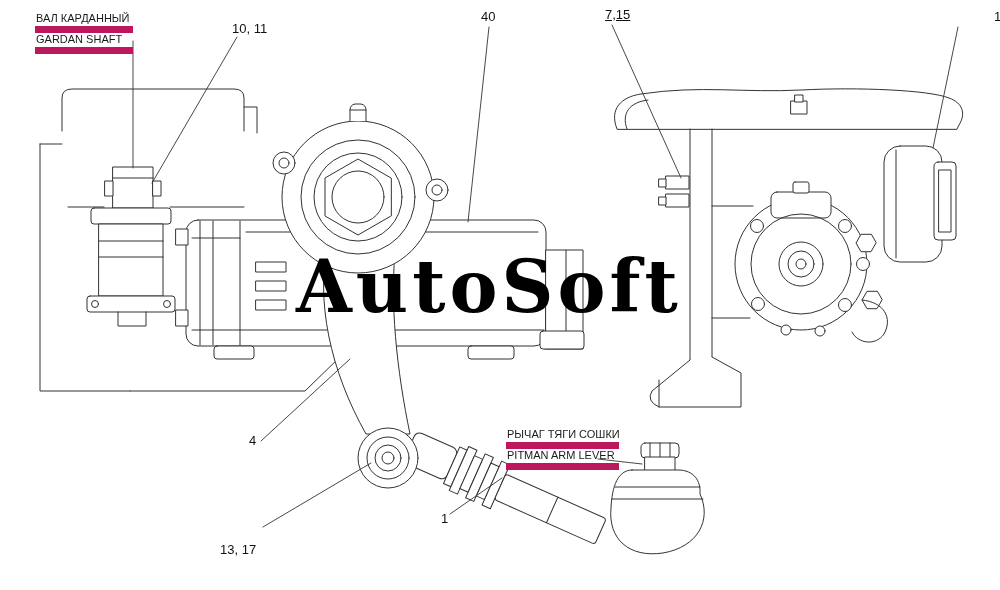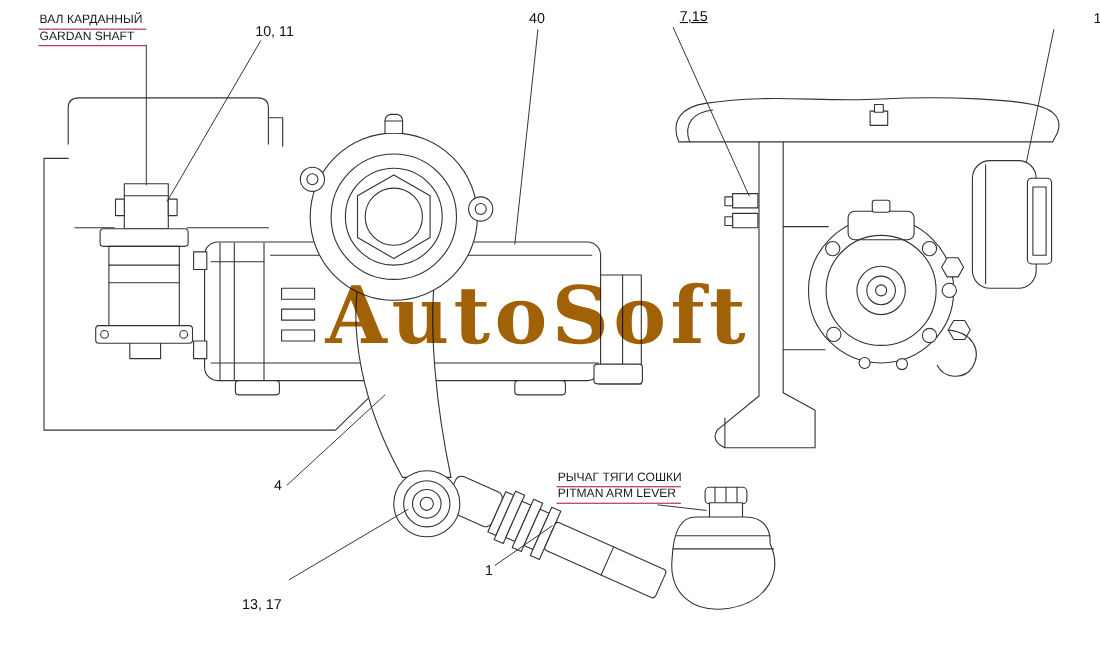--- a/index.html
+++ b/index.html
@@ -5,31 +5,31 @@
   html,body{margin:0;padding:0;}
   body{
     width:1000px;height:590px;position:relative;background:#ffffff;
     font-family:"Liberation Sans",sans-serif;overflow:hidden;color:#111;
   }
   .stage{position:absolute;inset:0;width:1000px;height:590px;}
   svg.drawing{position:absolute;left:0;top:0;}
   .watermark{
     position:absolute;left:296px;top:244px;
     font-family:"DejaVu Serif",serif;font-weight:bold;font-size:72px;
-    letter-spacing:4px;color:#a16207;mix-blend-mode:multiply;
+    letter-spacing:4px;color:#000000;mix-blend-mode:multiply;
     white-space:nowrap;user-select:none;
   }
   .label-box{position:absolute;font-size:11px;line-height:13px;color:#1a1a1a;}
-  .label-box .lbl-line{display:block;border-bottom:1px solid #be185d;padding:0 0 1px 1px;white-space:nowrap;}
+  .label-box .lbl-line{display:block;border-bottom:7px solid #be185d;padding:0 0 1px 1px;white-space:nowrap;}
   #lbl-gardan{left:35px;top:12px;width:98px;}
   #lbl-pitman{left:486px;top:428px;width:113px;margin-left:20px;}
   .callout{position:absolute;font-size:13px;color:#111;white-space:nowrap;}
   #co-10-11{left:232px;top:21px;}
   #co-20{left:481px;top:9px;}
-  #co-7-15{left:618px;top:7px;text-decoration:underline;}
+  #co-7-15{left:605px;top:7px;text-decoration:underline;}
   #co-16{left:994px;top:9px;}
   #co-4{left:249px;top:433px;}
   #co-13-17{left:220px;top:542px;}
   #co-1{left:441px;top:511px;}
 </style>
 </head>
 <body>
 
 <div class="stage">
 

